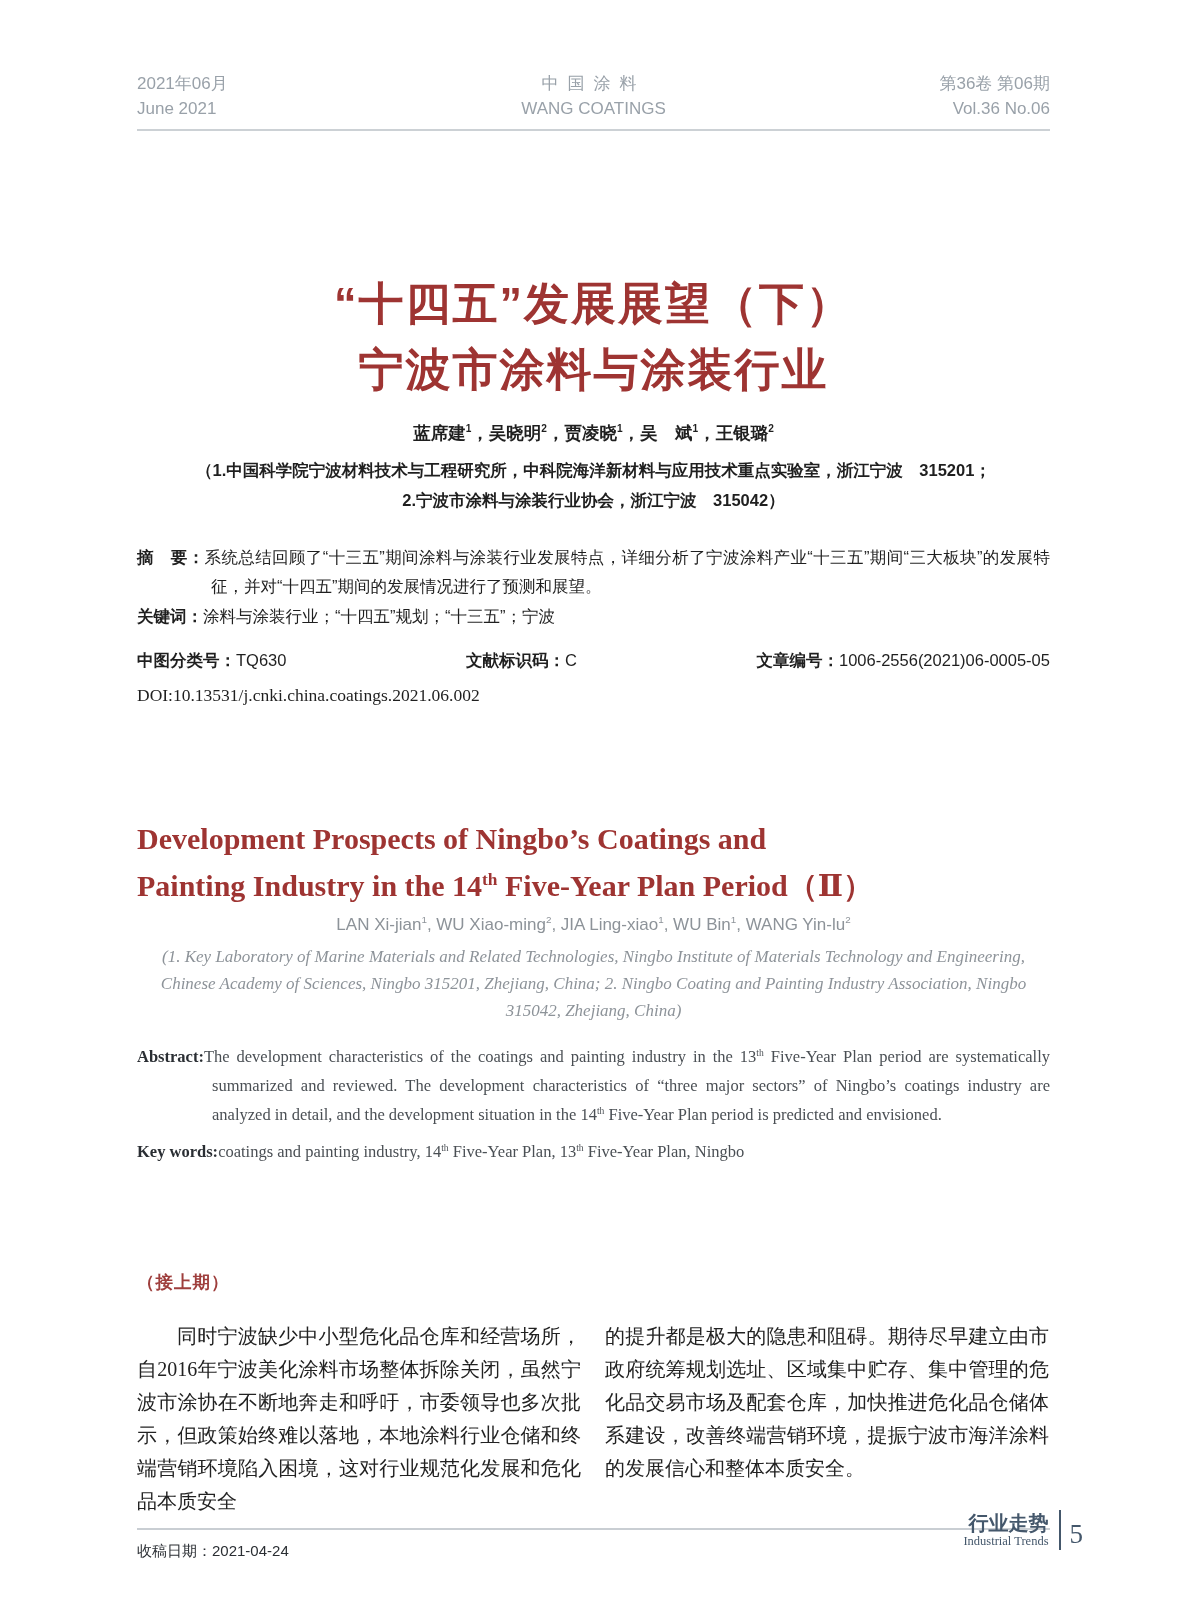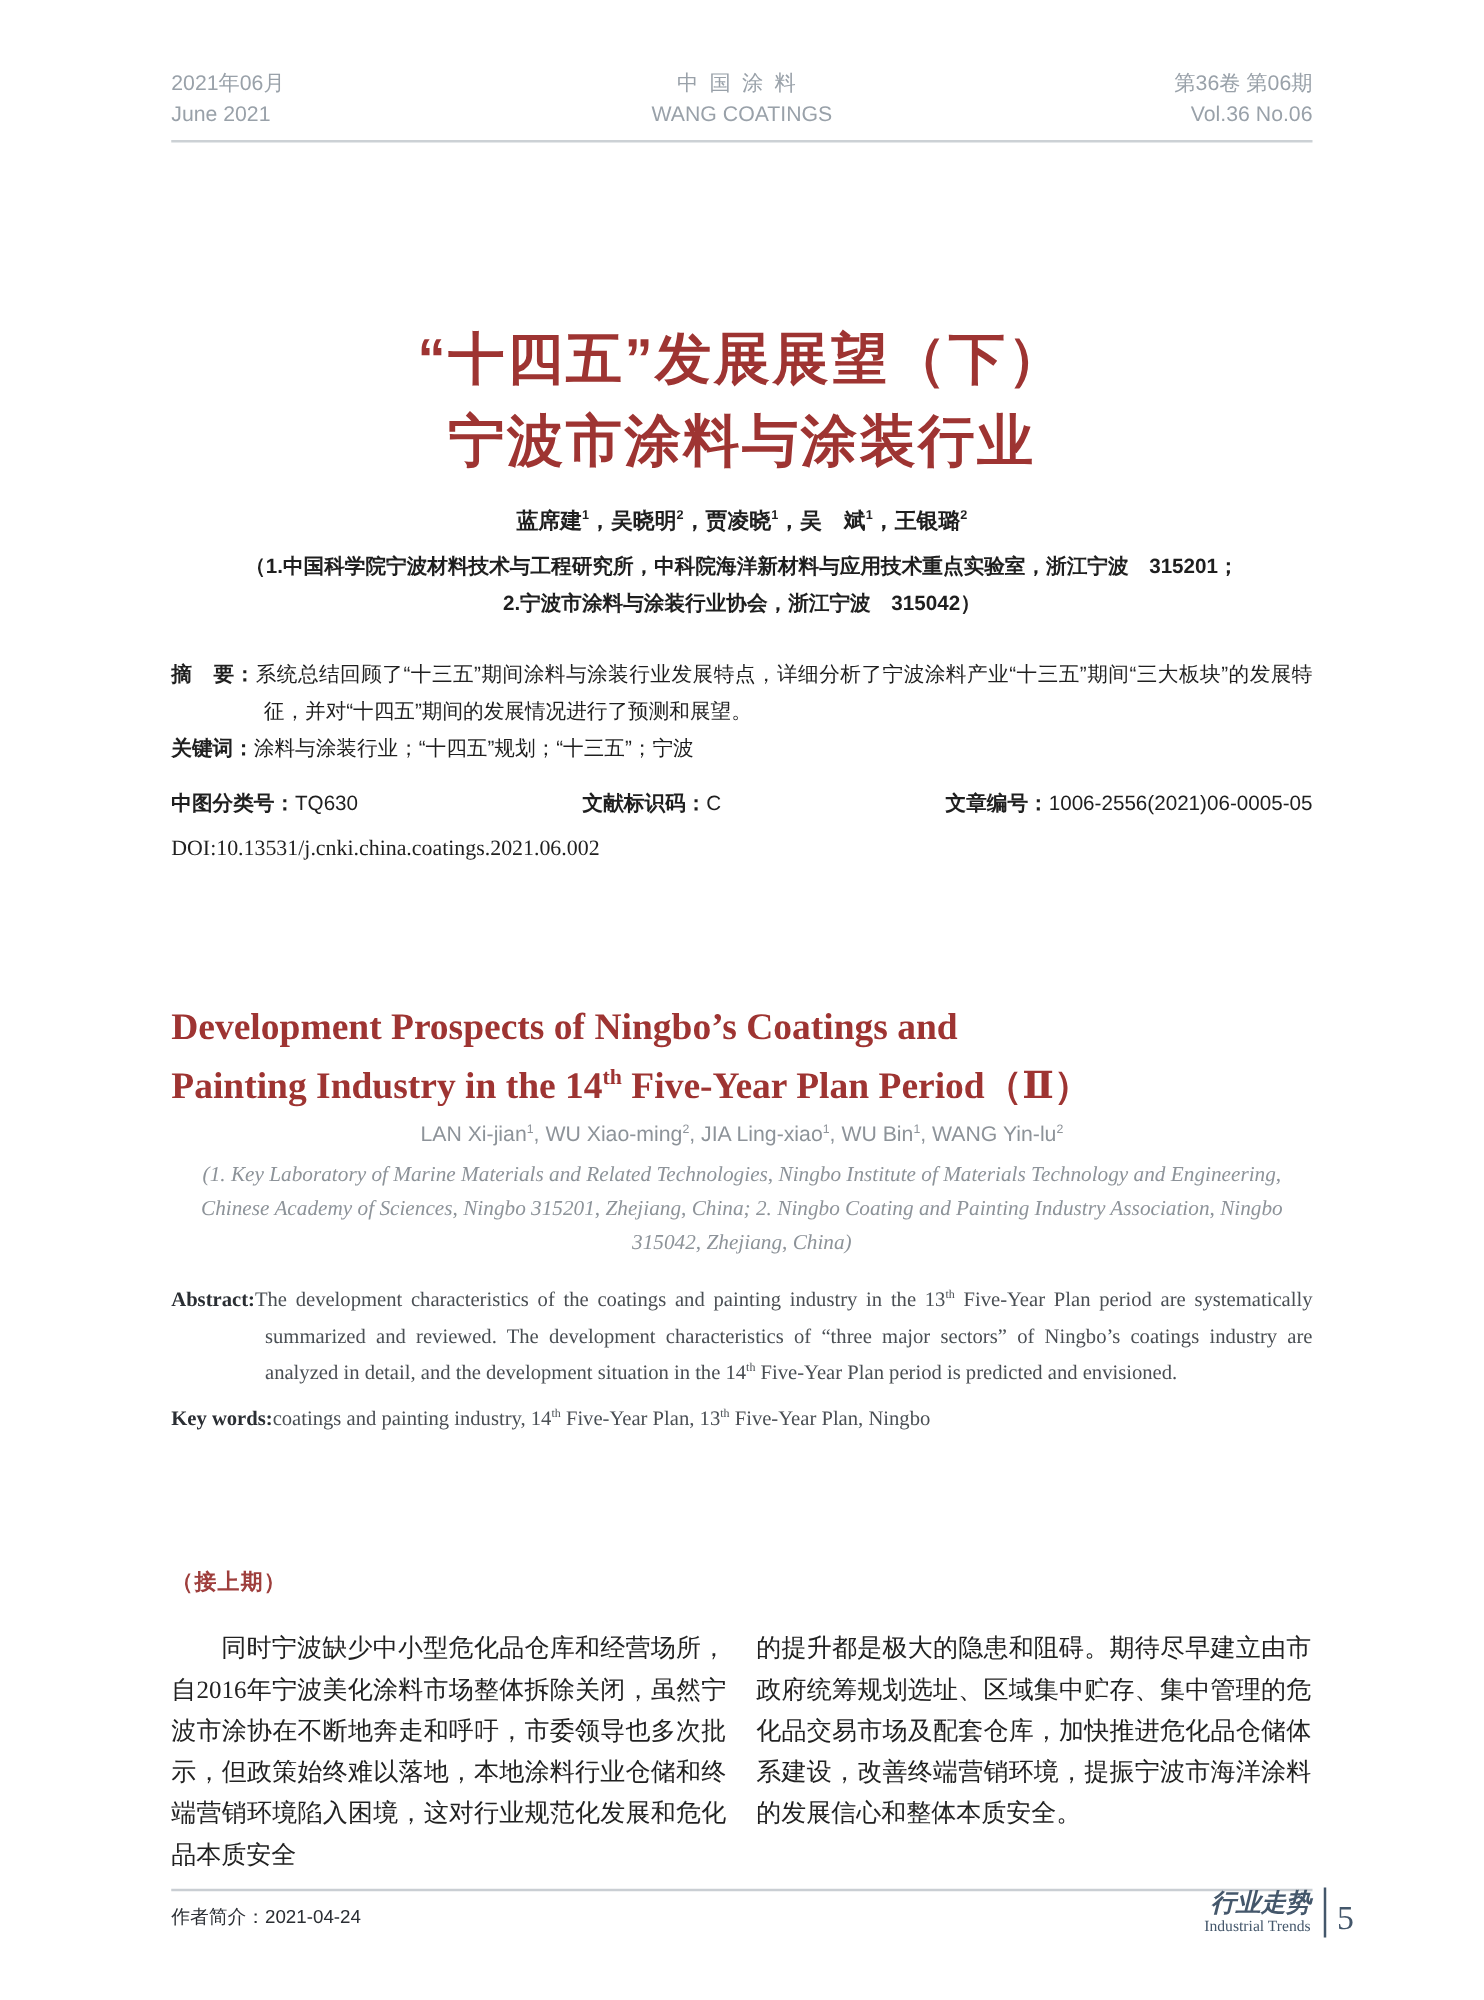--- a/index.html
+++ b/index.html
@@ -5,21 +5,21 @@
   * { margin: 0; padding: 0; box-sizing: border-box; }
   html, body { background: #ffffff; }
   .page {
     position: relative;
     width: 1187px;
     height: 1600px;
     margin: 0 auto;
     background: #ffffff;
     font-family: "Liberation Sans", "DejaVu Sans", sans-serif;
     color: #1f1f1f;
-    padding: 54px 137px 0 137px;
+    padding: 71px 137px 0 137px;
     overflow: hidden;
     border-radius: 32px;
   }
   sup { font-size: 0.58em; vertical-align: super; line-height: 0; }
 
   
   .run-head {
     display: flex;
     justify-content: space-between;
     align-items: flex-end;
@@ -174,21 +174,21 @@
   
   .page-footer {
     position: absolute;
     right: 104px;
     bottom: 50px;
     display: flex;
     align-items: center;
     color: #44576b;
   }
   .footer-labels { text-align: right; padding-right: 10px; }
-  .footer-cn { font-weight: 700; font-size: 20px; line-height: 22px; font-style: italic; }
+  .footer-cn { font-weight: 700; font-size: 20px; line-height: 22px; }
   .footer-en {
     font-family: "Liberation Serif", "DejaVu Serif", serif;
     font-size: 12.5px;
     line-height: 15px;
   }
   .footer-divider { width: 2px; height: 40px; background: #44576b; }
   .footer-page {
     font-family: "Liberation Serif", "DejaVu Serif", serif;
     font-size: 27px;
     padding-left: 9px;
@@ -257,21 +257,21 @@
   <div class="body-cols">
     <div class="col">
       <p class="indent">同时宁波缺少中小型危化品仓库和经营场所，自2016年宁波美化涂料市场整体拆除关闭，虽然宁波市涂协在不断地奔走和呼吁，市委领导也多次批示，但政策始终难以落地，本地涂料行业仓储和终端营销环境陷入困境，这对行业规范化发展和危化品本质安全</p>
     </div>
     <div class="col">
       <p>的提升都是极大的隐患和阻碍。期待尽早建立由市政府统筹规划选址、区域集中贮存、集中管理的危化品交易市场及配套仓库，加快推进危化品仓储体系建设，改善终端营销环境，提振宁波市海洋涂料的发展信心和整体本质安全。</p>
     </div>
   </div>
 
   <div class="footnote">
-    <p><span>作者简介：</span><span>2021-04-24</span></p>
+    <p><span>收稿日期：</span><span>2021-04-24</span></p>
   </div>
 
   <div class="page-footer">
     <div class="footer-labels">
       <div class="footer-cn">行业走势</div>
       <div class="footer-en">Industrial Trends</div>
     </div>
     <div class="footer-divider"></div>
     <div class="footer-page">5</div>
   </div>

